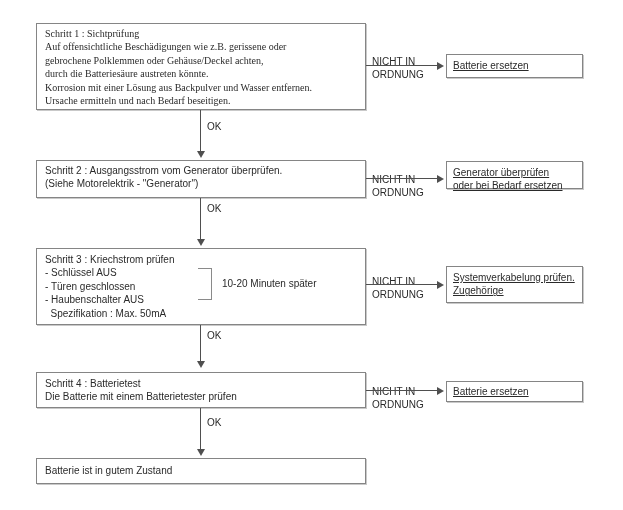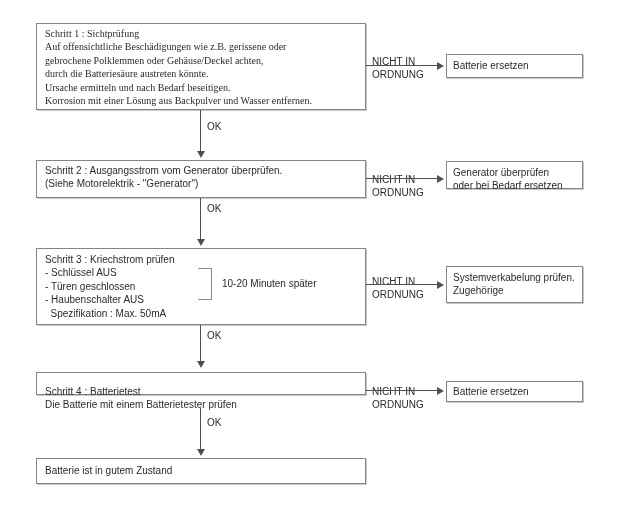--- a/index.html
+++ b/index.html
@@ -6,21 +6,21 @@
   .canvas{
     position:relative;width:623px;height:510px;background:#ffffff;
     font-family:"Liberation Sans","DejaVu Sans",sans-serif;
     font-size:10px;color:#2a2a2a;overflow:hidden;
   }
   .sbox,.rbox{
     position:absolute;border:1px solid #858585;background:#ffffff;
     box-sizing:border-box;box-shadow:1px 1px 0 #c9c9c9;
   }
   .sbox{width:330px;padding:3px 8px 0;}
-  .rbox{width:137px;padding:4px 6px 0;}
+  .rbox{width:137px;padding:4px 6px 0;text-decoration:underline;}
   .tl{line-height:13.4px;white-space:pre;}
   .vline{position:absolute;width:1px;background:#4f4f4f;}
   .hline{position:absolute;height:1px;background:#4f4f4f;}
   .ahead-down{position:absolute;width:0;height:0;
     border-left:4px solid transparent;border-right:4px solid transparent;
     border-top:7px solid #4f4f4f;}
   .ahead-right{position:absolute;width:0;height:0;
     border-top:4px solid transparent;border-bottom:4px solid transparent;
     border-left:7px solid #4f4f4f;}
   .oklbl{position:absolute;line-height:12px;}
@@ -32,22 +32,22 @@
 </head>
 <body>
 
 <div class="canvas">
 
   <div class="sbox" style="left:36px;top:23px;height:87px;font-family:Liberation Serif, serif;">
     <div class="tl">Schritt 1 : Sichtprüfung</div>
     <div class="tl">Auf offensichtliche Beschädigungen wie z.B. gerissene oder</div>
     <div class="tl">gebrochene Polklemmen oder Gehäuse/Deckel achten,</div>
     <div class="tl">durch die Batteriesäure austreten könnte.</div>
+    <div class="tl">Korrosion mit einer Lösung aus Backpulver und Wasser entfernen.</div>
     <div class="tl">Ursache ermitteln und nach Bedarf beseitigen.</div>
-    <div class="tl">Korrosion mit einer Lösung aus Backpulver und Wasser entfernen.</div>
   </div>
 
   <div class="flabel" style="left:372px;top:32px;">
     <div>NICHT IN</div>
     <div>ORDNUNG</div>
   </div>
   <div class="hline" style="left:366px;top:65px;width:71px;"></div>
   <div class="ahead-right" style="left:437px;top:62px;"></div>
   <div class="rbox" style="left:446px;top:54px;height:24px;">
     <div class="tl">Batterie ersetzen</div>
@@ -95,21 +95,21 @@
   <div class="ahead-right" style="left:437px;top:281px;"></div>
   <div class="rbox" style="left:446px;top:266px;height:37px;">
     <div class="tl">Systemverkabelung prüfen.</div>
     <div class="tl">Zugehörige</div>
   </div>
 
   <div class="vline" style="left:200px;top:325px;height:36px;"></div>
   <div class="ahead-down" style="left:197px;top:361px;"></div>
   <div class="oklbl" style="left:207px;top:330px;">OK</div>
 
-  <div class="sbox" style="left:36px;top:372px;height:23px;padding-top:12px;">
+  <div class="sbox" style="left:36px;top:372px;height:36px;padding-top:4px;">
     <div class="tl">Schritt 4 : Batterietest</div>
     <div class="tl">Die Batterie mit einem Batterietester prüfen</div>
   </div>
 
   <div class="flabel" style="left:372px;top:362px;">
     <div>NICHT IN</div>
     <div>ORDNUNG</div>
   </div>
   <div class="hline" style="left:366px;top:390px;width:71px;"></div>
   <div class="ahead-right" style="left:437px;top:387px;"></div>

